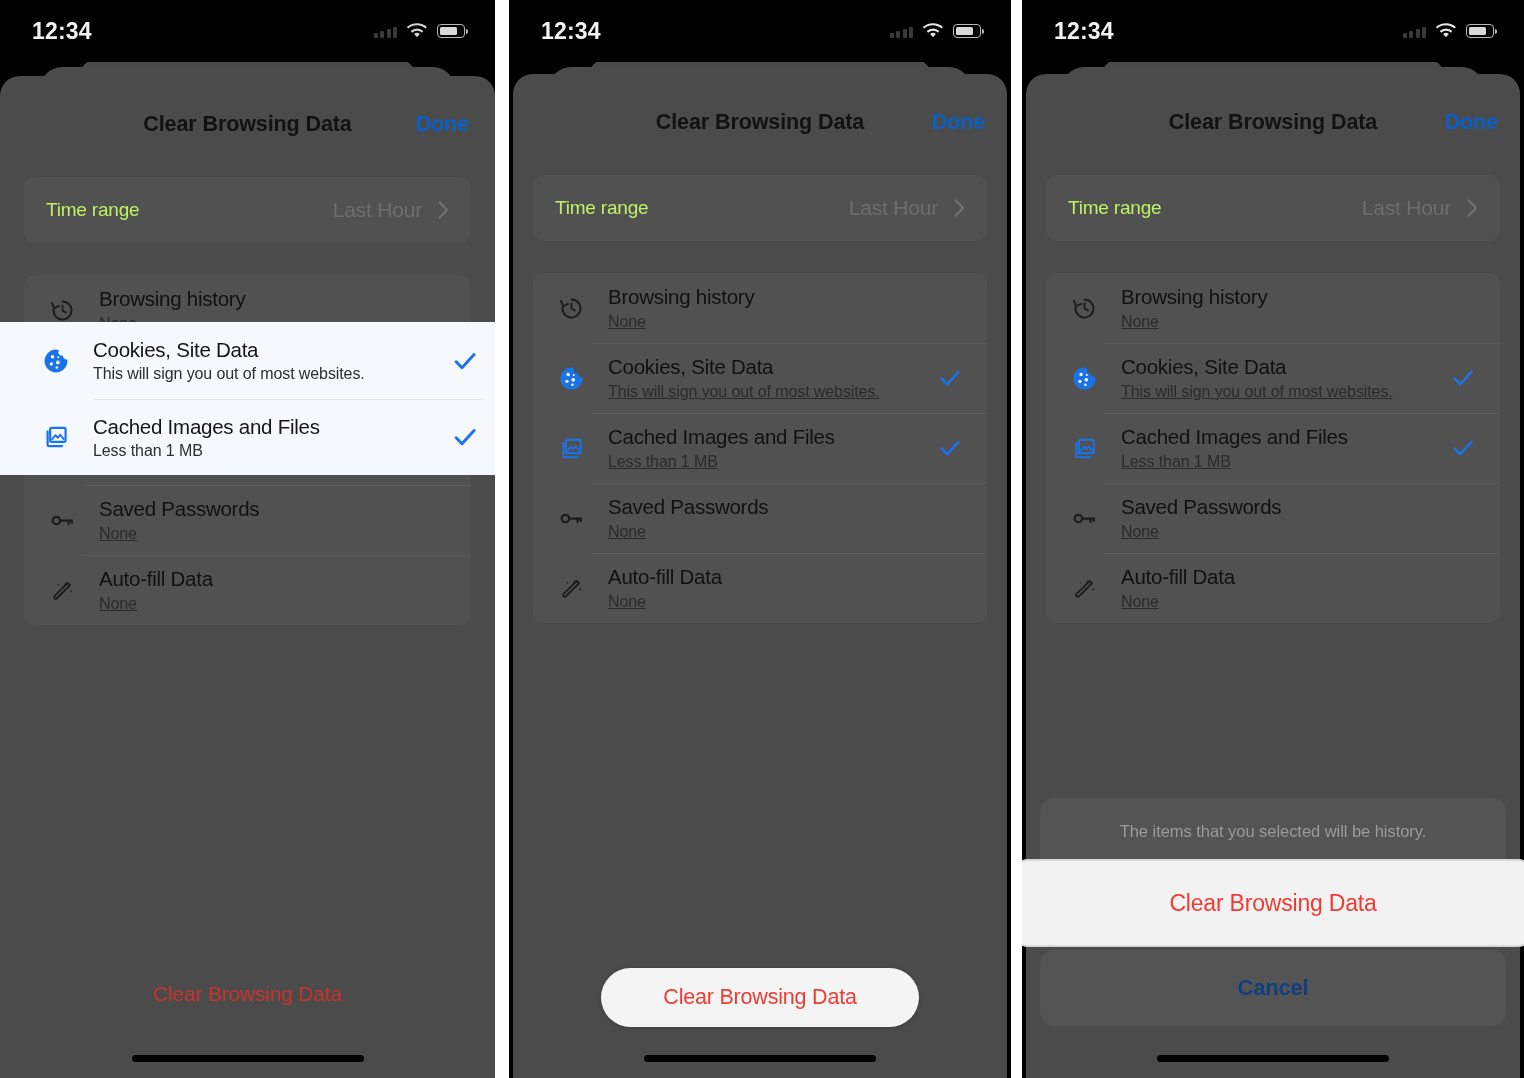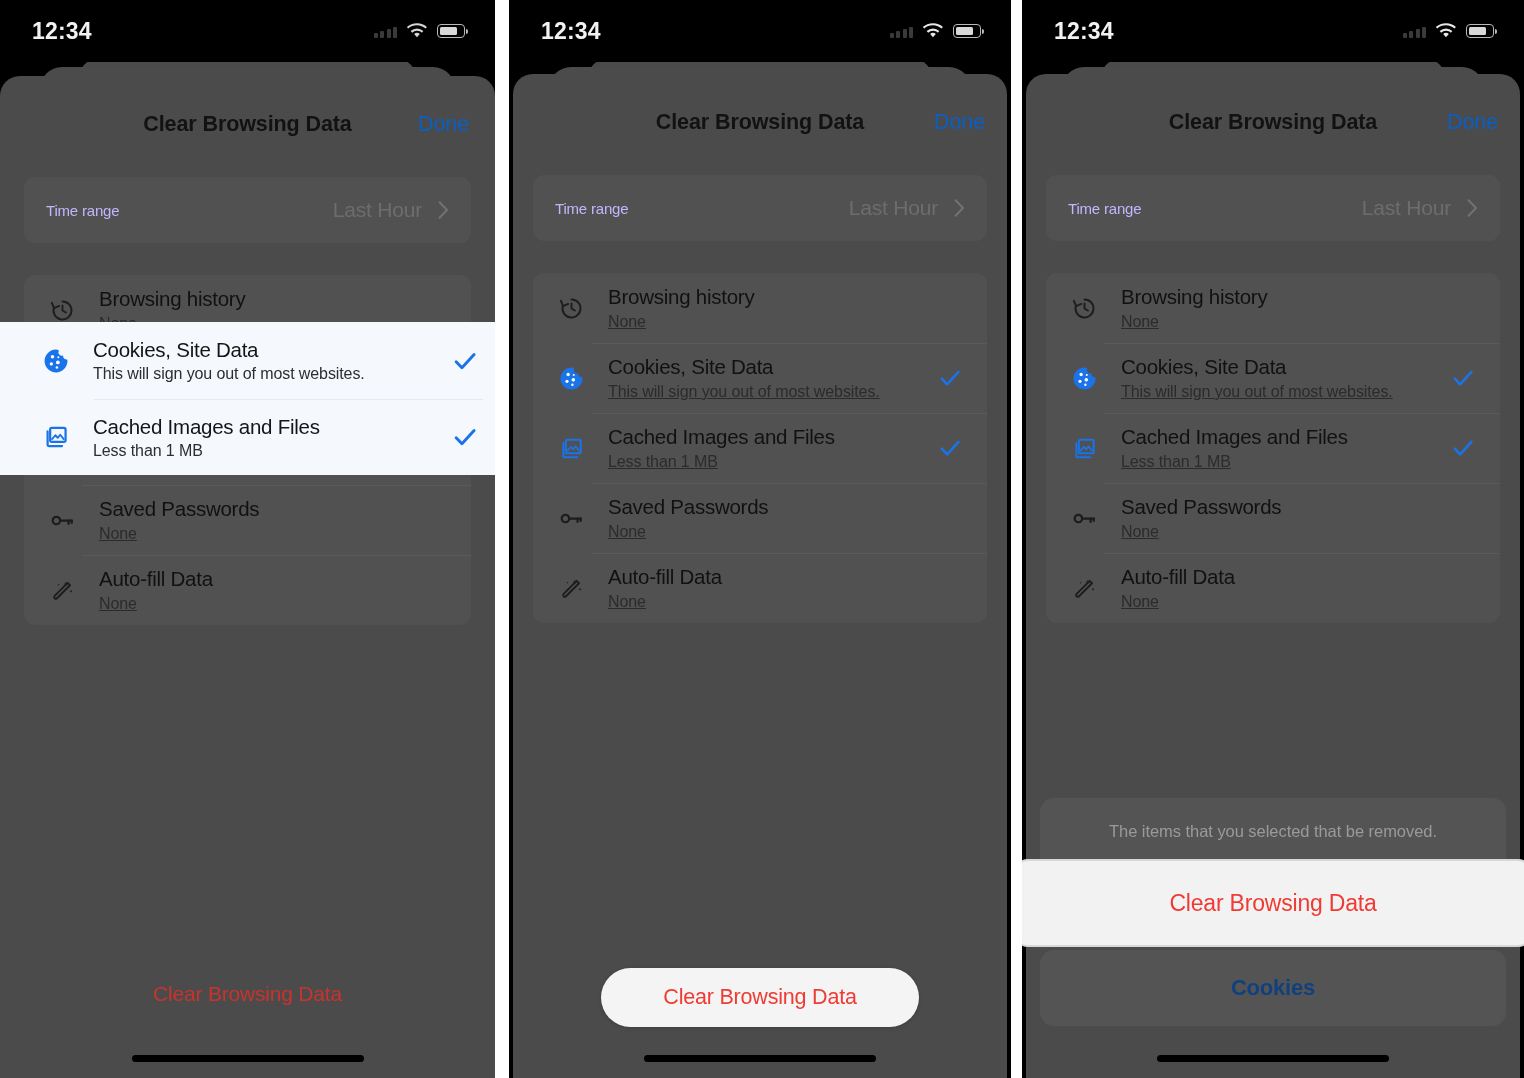--- a/index.html
+++ b/index.html
@@ -77,21 +77,21 @@
   .sheet-head {
     height:58px; position:relative;
     display:flex; align-items:center; justify-content:center;
     margin-top:19px;
   }
   .sheet-title {
     font-size:21.5px; font-weight:700; color:#121212; letter-spacing:-0.1px;
   }
   .done-btn {
     position:absolute; right:26px; top:50%; transform:translateY(-50%);
-    font-size:21.5px; font-weight:400; color:#0a5fc4; letter-spacing:-0.1px;
+    font-size:21.5px; font-weight:700; color:#0a5fc4; letter-spacing:-0.1px;
   }
   .p2 .done-btn { right:22px; }
   .p3 .done-btn { right:22px; }
 
   
   .card {
     margin:0 24px; background:#515151; border-radius:11px;
     overflow:hidden;
   }
   .p2 .card, .p3 .card { margin:0 20px; }
@@ -101,21 +101,21 @@
   .row {
     display:flex; align-items:center; min-height:70px;
     padding:0 20px 0 18px; position:relative;
   }
   .row + .row::before{
     content:""; position:absolute; left:58px; right:0; top:0;
     height:1px; background:rgba(255,255,255,0.055);
   }
 
   .row-time { justify-content:space-between; padding:0 22px 0 22px; min-height:66px; }
-  .time-label { font-size:15px; color:#c4b5fd; letter-spacing:-0.2px; }
+  .time-label { font-size:19px; color:#bef264; letter-spacing:-0.2px; }
   .time-right { display:flex; align-items:center; gap:16px; }
   .time-value { font-size:21px; color:#6d6d6d; letter-spacing:-0.2px; }
   .chev { width:11px; height:18px; display:block; opacity:.55; }
 
   .row-icon { width:40px; flex:0 0 40px; display:flex; align-items:center; justify-content:center; }
   .row-icon svg { display:block; }
   .row-text { flex:1 1 auto; padding-left:17px; }
   .row-title { font-size:20.5px; color:#111; letter-spacing:-0.25px; line-height:1.18; }
   .row-sub   { font-size:16px; color:#2b2b2b; letter-spacing:-0.1px; margin-top:3px;text-decoration:underline; }
   .row-check { width:34px; flex:0 0 34px; display:flex; align-items:center; justify-content:center; }
@@ -655,25 +655,25 @@
           <div class="row-text">
             <div class="row-title">Auto-fill Data</div>
             <div class="row-sub">None</div>
           </div>
           <div class="row-check"></div>
         </div>
       </div>
 
       <div class="actionsheet">
         <div class="as-group">
-          <div class="as-msg">The items that you selected that be removed.</div>
+          <div class="as-msg">The items that you selected will be history.</div>
           <div class="as-destructive">Clear Browsing Data</div>
         </div>
         <div class="as-cancel-group">
-          <div class="as-cancel">Cookies</div>
+          <div class="as-cancel">Cancel</div>
         </div>
       </div>
 
       <div class="home-bar"></div>
     </div>
 
     <div class="as-highlight" id="asHighlight" style="top: 861px; height: 84px;">
       <span>Clear Browsing Data</span>
     </div>
 

